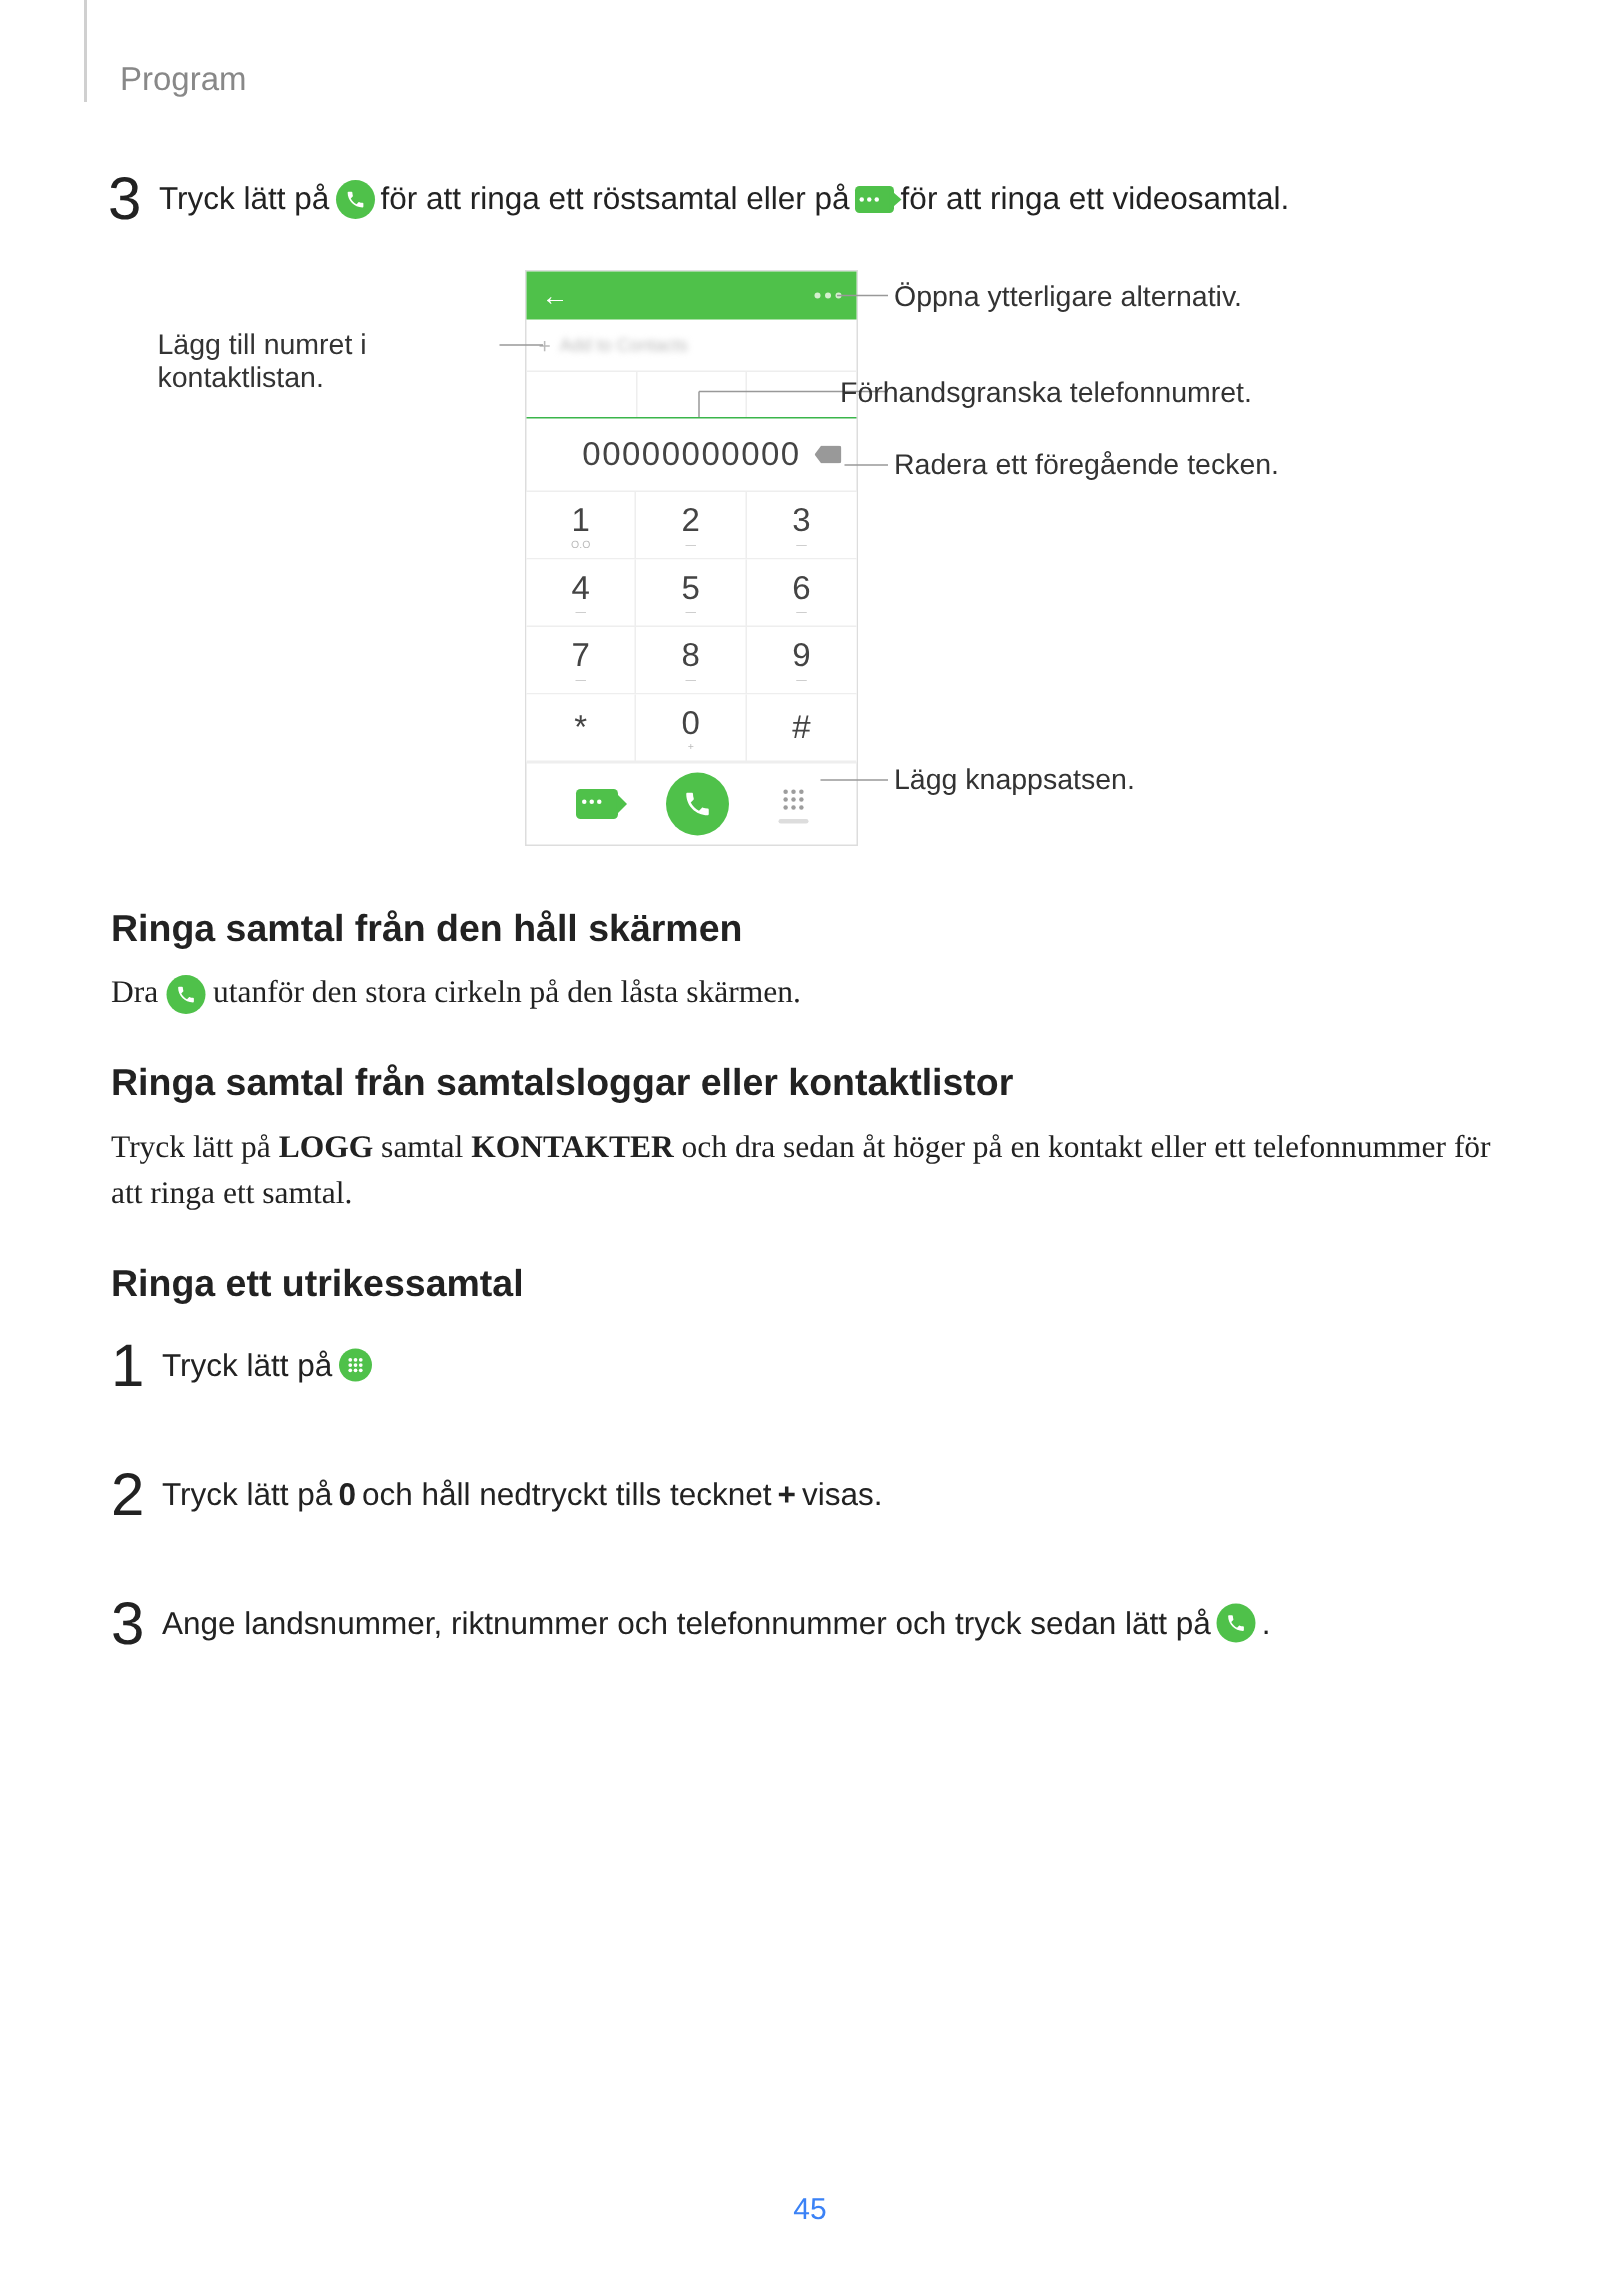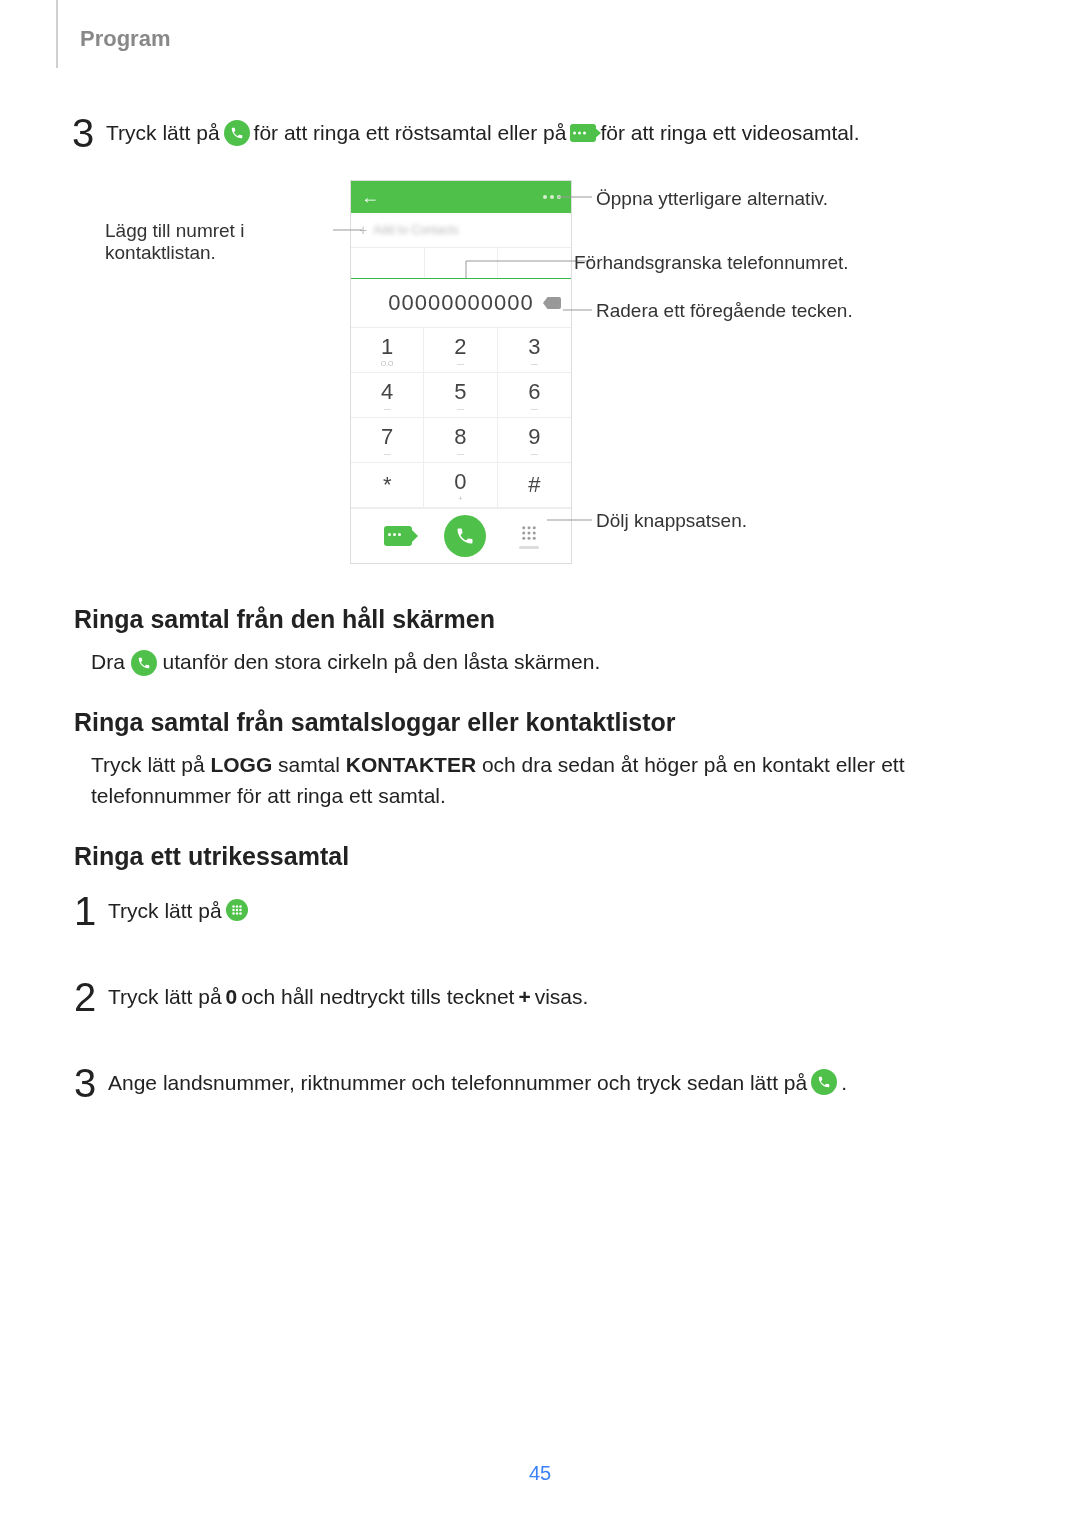--- a/index.html
+++ b/index.html
@@ -12,24 +12,23 @@
     background: #fff;
   }
   .page-margin-bar {
     position: absolute;
     left: 56px; top: 0;
     width: 2px; height: 68px;
     background: #d0d0d0;
   }
   .header-title {
     position: absolute;
-    left: 80px; top: 26px;
+    left: 80px; top: 40px;
     font-size: 22px;
     color: #888;
-    font-weight: bold;
   }
 
   
   .content { position: absolute; left: 72px; top: 105px; right: 72px; }
 
   .big-num {
     font-size: 40px;
     font-weight: 400;
     vertical-align: middle;
     display: inline-block;
@@ -177,21 +176,21 @@
     color: #333;
     white-space: nowrap;
     pointer-events: none;
   }
   svg.lines { position: absolute; left: 0; top: 0; pointer-events: none; }
   svg.lines line { stroke: #999; stroke-width: 1; }
 
   
   .sections { position: absolute; left: 74px; top: 575px; right: 74px; }
   h3 { font-size: 25px; font-weight: bold; margin: 30px 0 12px; }
-  .para { font-size: 21px; line-height: 1.5; margin: 6px 17px 10px; }
+  .para { font-size: 21px; line-height: 1.5; margin: 6px 0 10px; font-family: Liberation Serif, serif; }
   .strong { font-weight: bold; }
 
   .page-num {
     position: absolute;
     left: 50%; bottom: 42px;
     transform: translateX(-50%);
     font-size: 20px; color: #3b82f6;
   }
 </style>
 </head>
@@ -337,23 +336,23 @@
 
     <line x1="466" y1="278" x2="466" y2="261"></line>
     <line x1="466" y1="261" x2="592" y2="261"></line>
 
     <line x1="563" y1="310" x2="592" y2="310"></line>
 
     <line x1="547" y1="520" x2="592" y2="520"></line>
   </svg>
   <div class="callout" style="left:105px; top:220px; width:225px; white-space:normal;">Lägg till numret i kontaktlistan.</div>
   <div class="callout" style="left:596px; top:188px;text-align:center;">Öppna ytterligare alternativ.</div>
-  <div class="callout" style="left:574px; top:252px;">Förhandsgranska telefonnumret.</div>
+  <div class="callout" style="left:560px; top:252px;">Förhandsgranska telefonnumret.</div>
   <div class="callout" style="left:596px; top:300px;">Radera ett föregående tecken.</div>
-  <div class="callout" style="left:596px; top:510px;">Dölj knappsatsen.</div>
+  <div class="callout" style="left:596px; top:510px;">Lägg knappsatsen.</div>
 </div>
 
 <div class="sections">
   <div>
     <h3>Ringa samtal från den håll skärmen</h3>
     <div class="para">
       <span>Dra </span>
       <span class="ic-call">
         <svg viewBox="0 0 24 24">
             <path d="M6.6 10.8c1.4 2.8 3.8 5.1 6.6 6.6l2.2-2.2c.3-.3.7-.4 1-.2 1.1.4 2.3.6 3.6.6.6 0 1 .4 1 1V20c0 .6-.4 1-1 1C10.6 21 3 13.4 3 4c0-.6.4-1 1-1h3.4c.6 0 1 .4 1 1 0 1.2.2 2.5.6 3.6.1.3 0 .8-.2 1l-2.2 2.2z"></path>

